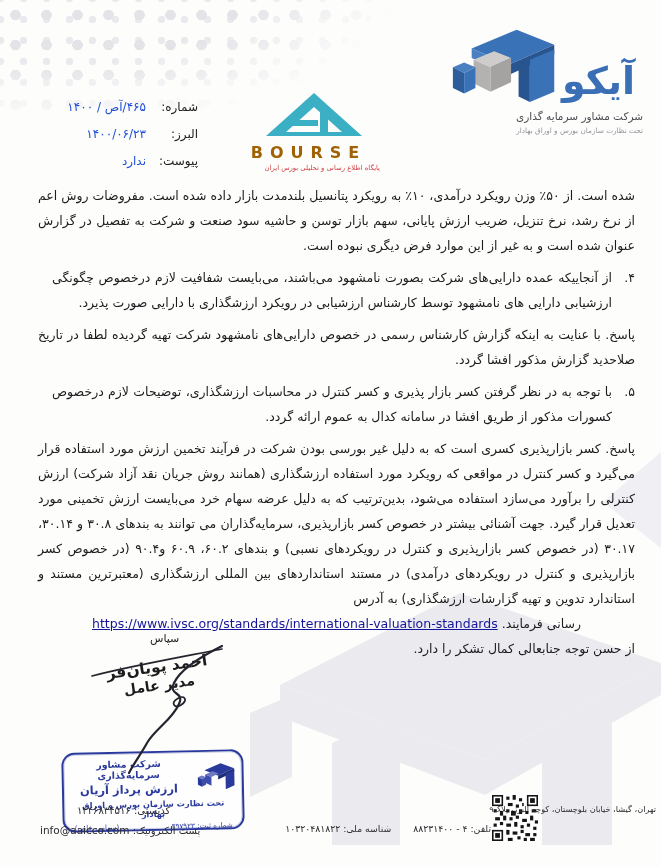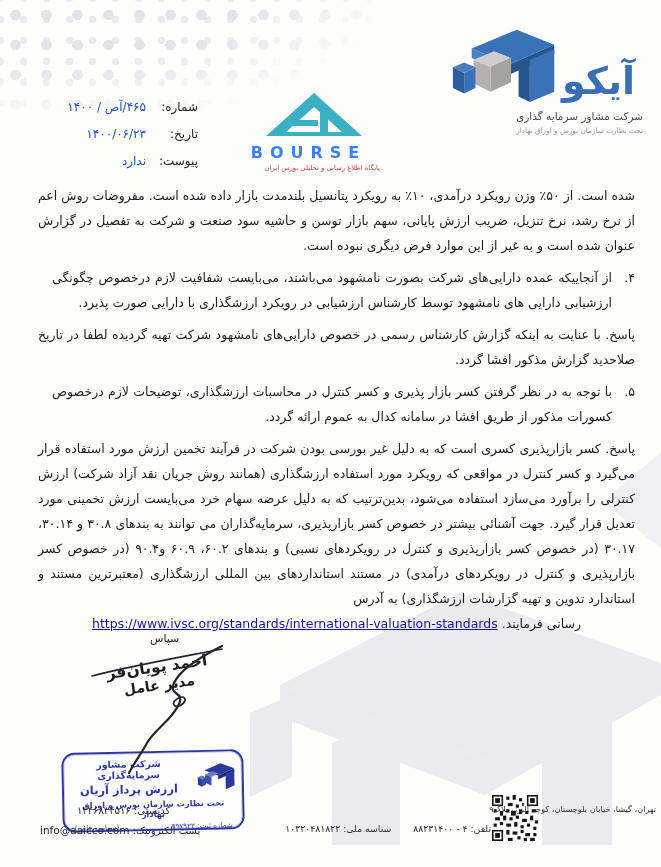--- a/index.html
+++ b/index.html
@@ -19,21 +19,21 @@
     -webkit-mask-image:radial-gradient(ellipse 430px 180px at 18% -8%, #000 42%, transparent 76%);
             mask-image:radial-gradient(ellipse 430px 180px at 18% -8%, #000 42%, transparent 76%);
   }
   .wm{position:absolute; z-index:0;}
   
   .meta{position:absolute; left:18px; top:100px; width:180px; z-index:2; font-size:12px;}
   .meta-row{display:flex; direction:rtl; margin-bottom:13px; align-items:baseline;}
   .meta-label{width:52px; flex:0 0 auto; color:#222;}
   .meta-value{color:#1d4ed8; letter-spacing:.3px;}
   .bourse{position:absolute; left:244px; top:92px; width:136px; text-align:center; z-index:2;}
-  .bourse-name{font-size:16px; font-weight:600; letter-spacing:7px; color:#3b82f6; margin-top:1px; padding-right:7px;}
+  .bourse-name{font-size:16px; font-weight:600; letter-spacing:7px; color:#a16207; margin-top:1px; padding-right:7px;}
   .bourse-tag{font-size:6.8px; color:#cf4040; margin-top:2px;text-align:right;}
   .brand{position:absolute; right:18px; top:24px; width:215px; text-align:right; z-index:2;}
   .brand-top{display:flex; direction:ltr; align-items:flex-end; justify-content:center; gap:4px;}
   .wordmark{font-size:38px; font-weight:bold; color:#3a6fb5; line-height:1; padding-bottom:4px;}
   .brand-l1{font-size:10.5px; color:#4c4c52; margin-top:6px; letter-spacing:1px;}
   .brand-l2{font-size:12px; font-weight:bold; color:#33333a; margin-top:3px;}
   .brand-l2 .sfx{font-size:8px; font-weight:normal; color:#6b6b72;}
   .brand-l3{font-size:7.3px; color:#93939b; margin-top:4px; letter-spacing:.6px;}
   
   .body{position:absolute; top:183px; right:26px; left:38px; z-index:2;
@@ -99,21 +99,21 @@
   <svg class="wm" style="right:0; top:452px;" width="64" height="96" viewBox="0 0 64 96">
     <polygon points="64,0 64,96 6,50" fill="#f0f0f4"></polygon>
   </svg>
 
   <div class="meta">
     <div class="meta-row">
       <span class="meta-label">شماره:</span>
       <span class="meta-value">۴۶۵/آص / ۱۴۰۰</span>
     </div>
     <div class="meta-row">
-      <span class="meta-label">تاریخ:</span>
+      <span class="meta-label">البرز:</span>
       <span class="meta-value">۱۴۰۰/۰۶/۲۳</span>
     </div>
     <div class="meta-row">
       <span class="meta-label">پیوست:</span>
       <span class="meta-value">ندارد</span>
     </div>
   </div>
 
   <div class="bourse">
     <svg width="104" height="46" viewBox="0 0 104 46">
@@ -168,20 +168,21 @@
     <p class="ans">
       <b class="anslbl">پاسخ.</b>
       <span>کسر بازارپذیری کسری است که به دلیل غیر بورسی بودن شرکت در فرآیند تخمین ارزش مورد استفاده قرار می‌گیرد و کسر کنترل در مواقعی که رویکرد مورد استفاده ارزشگذاری (همانند روش جریان نقد آزاد شرکت) ارزش کنترلی را برآورد می‌سازد استفاده می‌شود، بدین‌ترتیب که به دلیل عرضه سهام خرد می‌بایست ارزش تخمینی مورد تعدیل قرار گیرد. جهت آشنائی بیشتر در خصوص کسر بازارپذیری، سرمایه‌گذاران می توانند به بندهای ۳۰.۸ و ۳۰.۱۴، ۳۰.۱۷ (در خصوص کسر بازارپذیری و کنترل در رویکردهای نسبی) و بندهای ۶۰.۲، ۶۰.۹ و۹۰.۴ (در خصوص کسر بازارپذیری و کنترل در رویکردهای درآمدی) در مستند استانداردهای بین المللی ارزشگذاری (معتبرترین مستند و استاندارد تدوین و تهیه گزارشات ارزشگذاری) به آدرس</span>
     </p>
 
     <div class="urlline">
       <a class="url" href="#">https://www.ivsc.org/standards/international-valuation-standards</a>
       <span class="url-after" dir="rtl">رسانی فرمایند.</span>
     </div>
 
+    <p class="closing">از حسن توجه جنابعالی کمال تشکر را دارد.</p>
   </main>
 
   <div class="thanks">سپاس</div>
   <div class="sig-name">
     <div class="nm">احمد پویان‌فر</div>
     <div class="tl">مدیر عامل</div>
   </div>
   <svg class="sig-svg" width="150" height="140" viewBox="0 0 150 140">
     <path d="M138,10 C118,20 96,34 90,47 C84,60 101,55 95,68 C88,84 72,92 63,107 C57,118 50,127 45,137" fill="none" stroke="#24242e" stroke-width="2.2" stroke-linecap="round"></path>
     <path d="M8,40 C42,31 92,22 138,13" fill="none" stroke="#24242e" stroke-width="1.7" stroke-linecap="round"></path>

